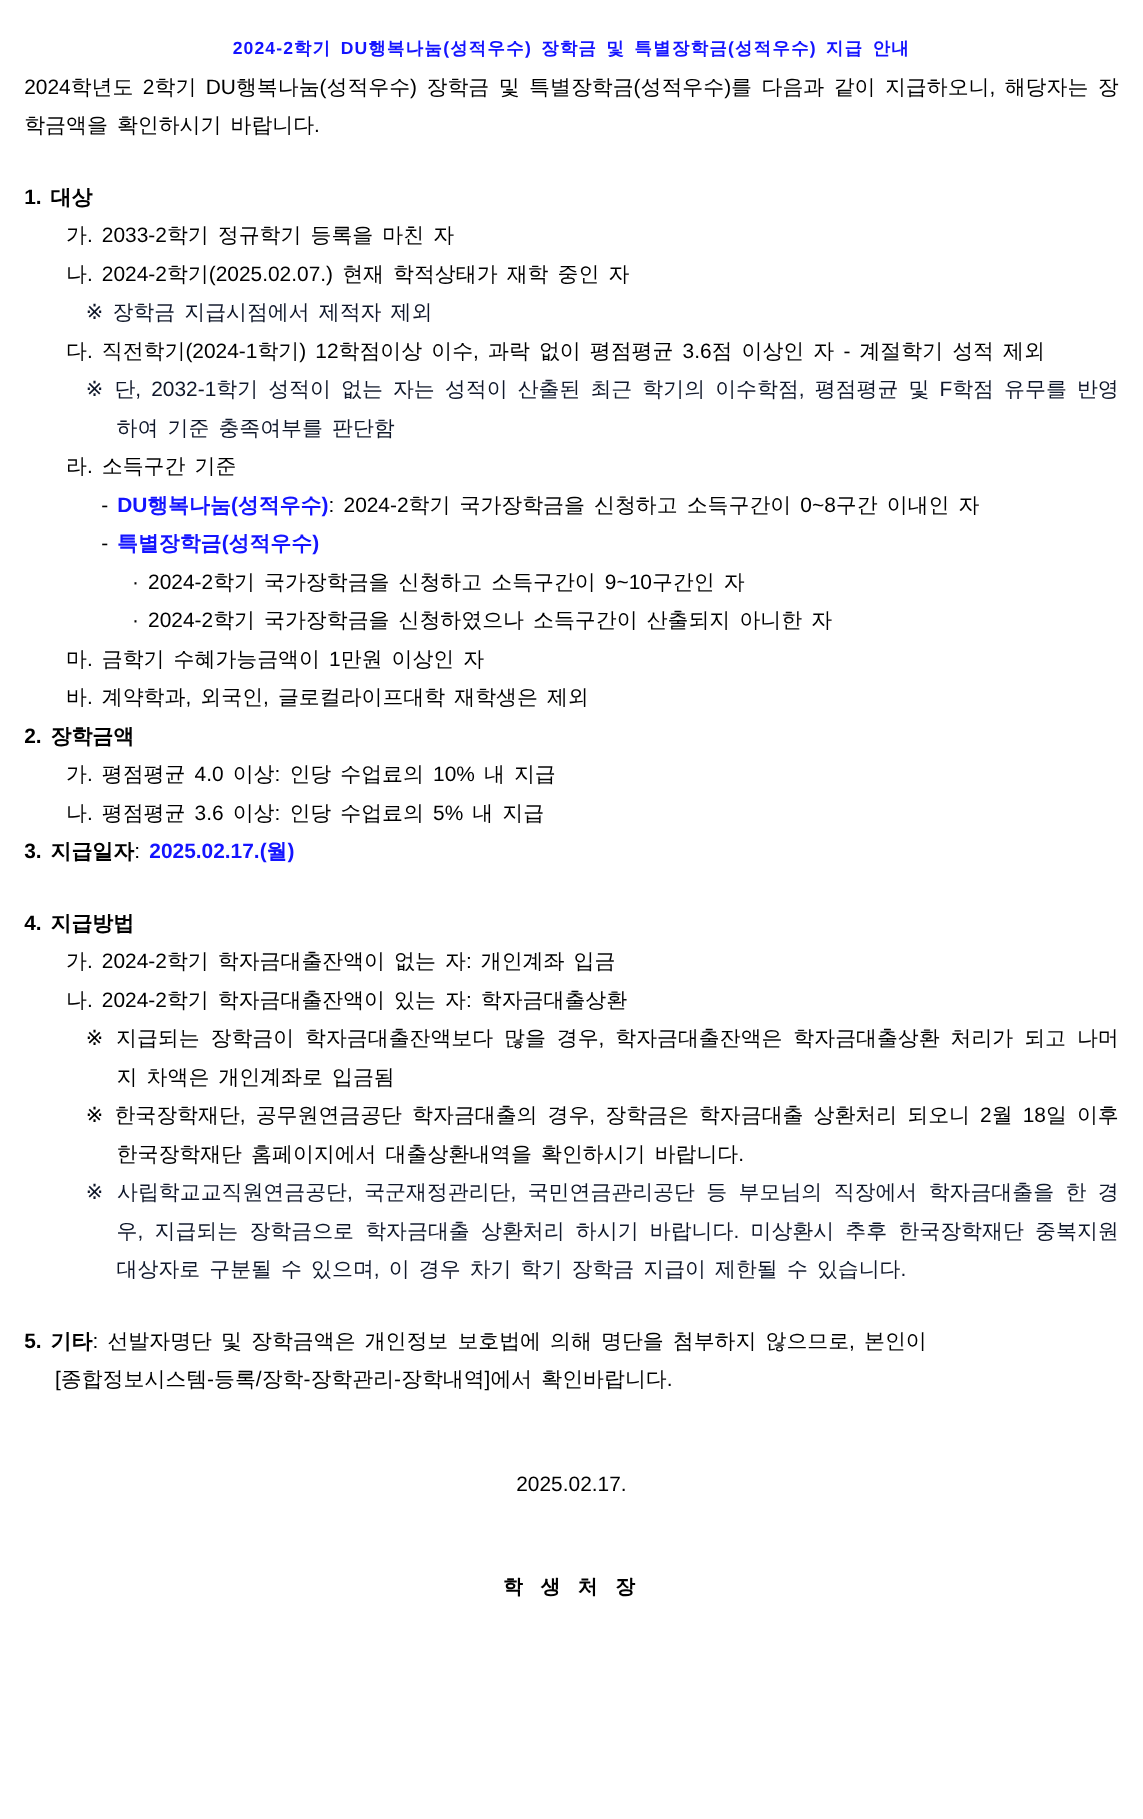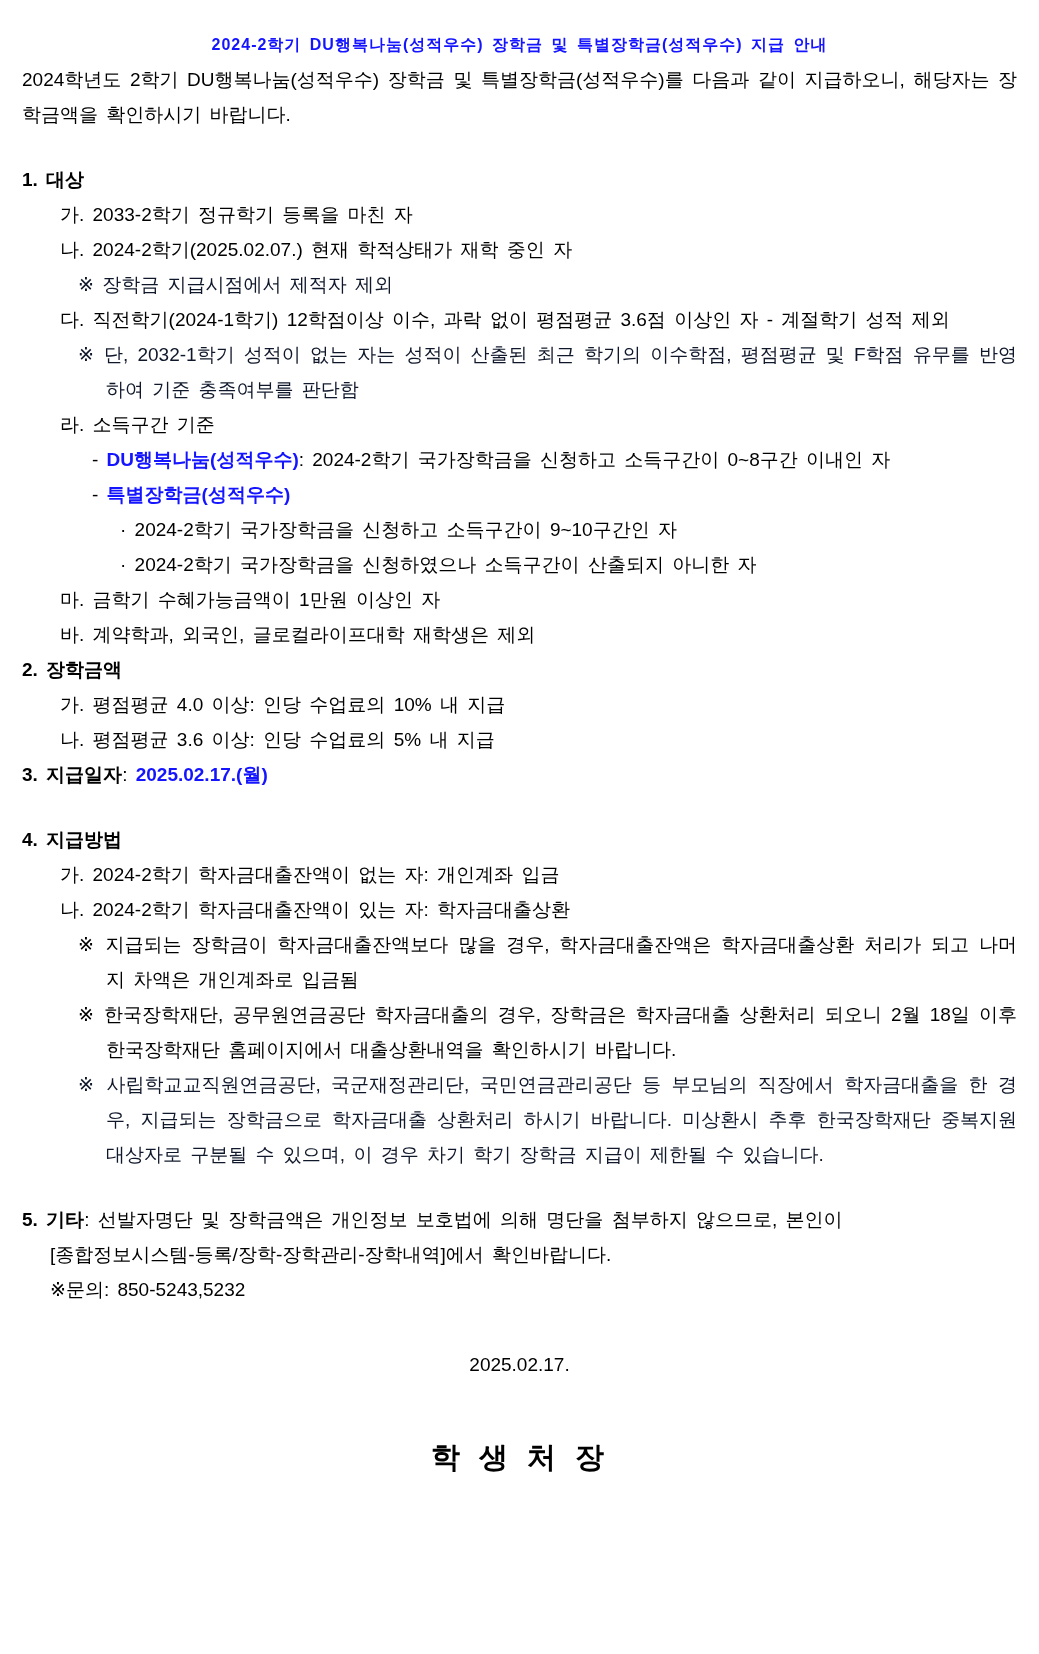--- a/index.html
+++ b/index.html
@@ -30,26 +30,26 @@
   .inline-heading { font-weight: bold; display: inline; }
   .item { padding-left: 38px; }
   .item-hang { padding-left: 66px; text-indent: -28px; text-align: justify; }
   .note { padding-left: 84px; text-indent: -28px; text-align: justify; }
   .dash-item { padding-left: 70px; }
   .dot-item { padding-left: 98px; }
   .red { color: #0f172a; }
   .blue { color: #1414ff; font-weight: bold; }
   .blue-date { color: #1414ff; font-weight: bold; }
   .sub-line { padding-left: 28px; }
-  .footer-date { margin-top: 40px; text-align: center; }
+  .footer-date { margin-top: 60px; text-align: center; }
   .signature {
     margin-top: 58px;
     text-align: center;
     font-weight: bold;
-    font-size: 29px;
+    font-size: 18px;
     letter-spacing: 4px;
   }
 </style>
 </head>
 <body>
 
 <div class="doc">
 
   <div class="title">2024-2학기 DU행복나눔(성적우수) 장학금 및 특별장학금(성적우수) 지급 안내</div>
 
@@ -86,20 +86,19 @@
     <div class="item">가. 2024-2학기 학자금대출잔액이 없는 자: 개인계좌 입금</div>
     <div class="item">나. 2024-2학기 학자금대출잔액이 있는 자: 학자금대출상환</div>
     <div class="note">※ 지급되는 장학금이 학자금대출잔액보다 많을 경우, 학자금대출잔액은 학자금대출상환 처리가 되고 나머지 차액은 개인계좌로 입금됨</div>
     <div class="note">※ 한국장학재단, 공무원연금공단 학자금대출의 경우, 장학금은 학자금대출 상환처리 되오니 2월 18일 이후 한국장학재단 홈페이지에서 대출상환내역을 확인하시기 바랍니다.</div>
     <div class="note red">※ 사립학교교직원연금공단, 국군재정관리단, 국민연금관리공단 등 부모님의 직장에서 학자금대출을 한 경우, 지급되는 장학금으로 학자금대출 상환처리 하시기 바랍니다. 미상환시 추후 한국장학재단 중복지원 대상자로 구분될 수 있으며, 이 경우 차기 학기 장학금 지급이 제한될 수 있습니다.</div>
   </div>
 
   <div class="section">
     <div><span class="inline-heading">5. 기타</span><span>: 선발자명단 및 장학금액은 개인정보 보호법에 의해 명단을 첨부하지 않으므로, 본인이</span></div>
     <div class="sub-line">[종합정보시스템-등록/장학-장학관리-장학내역]에서 확인바랍니다.</div>
-    <div class="sub-line">※문의: 850-5243,5232</div>
   </div>
 
   <div class="footer-date">2025.02.17.</div>
 
   <div class="signature">학 생 처 장</div>
 
 </div>
 
 </body></html>

